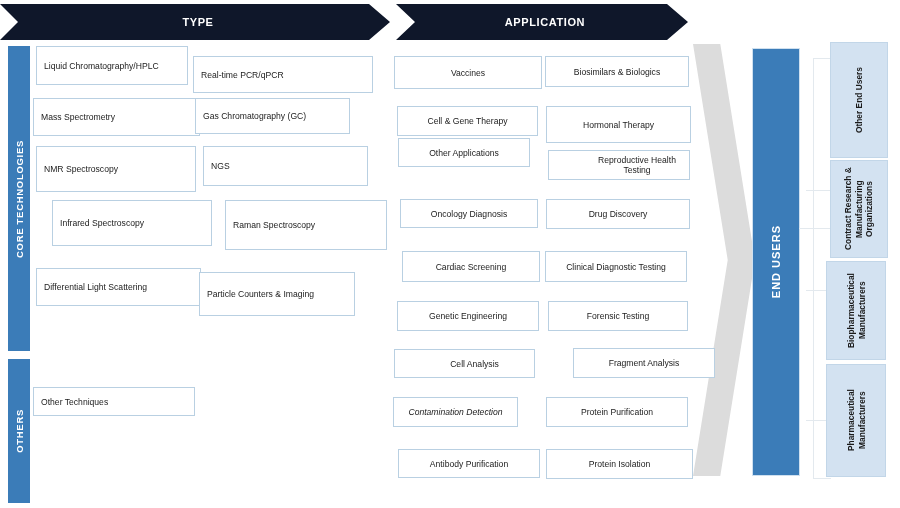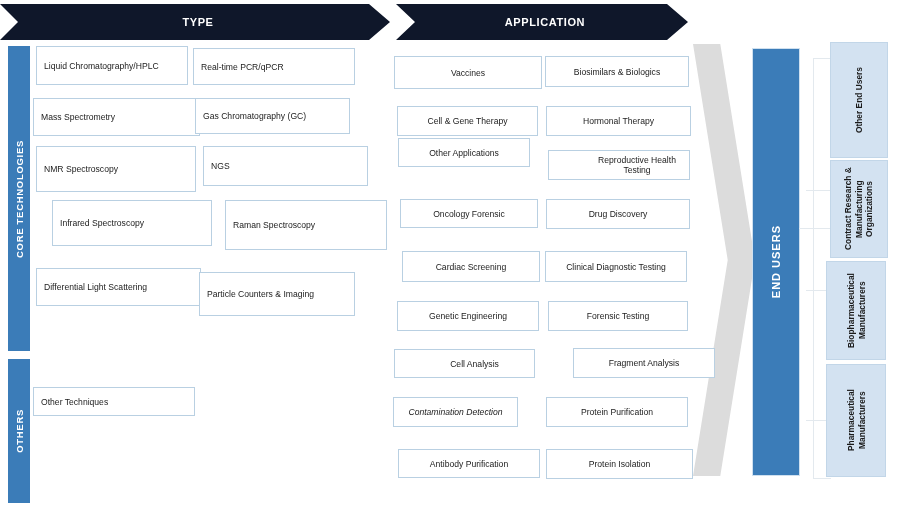--- a/index.html
+++ b/index.html
@@ -161,21 +161,21 @@
   <div class="brk brk-h" style="left:806px;top:190px;width:25px;"></div>
   <div class="brk brk-h" style="left:799px;top:228px;width:32px;"></div>
   <div class="brk brk-h" style="left:806px;top:290px;width:25px;"></div>
   <div class="brk brk-h" style="left:806px;top:420px;width:25px;"></div>
   <div class="brk brk-h" style="left:813px;top:478px;width:18px;"></div>
 
   <div id="mount">
       <div class="box left" style="left: 36px; top: 46px; width: 152px; height: 39px;">
         <span>Liquid Chromatography/HPLC</span>
       </div>
-      <div class="box left" style="left: 193px; top: 48px; width: 162px; height: 37px;">
+      <div class="box left" style="left: 193px; top: 56px; width: 180px; height: 37px;">
         <span>Real-time PCR/qPCR</span>
       </div>
       <div class="box left" style="left: 33px; top: 98px; width: 167px; height: 38px;">
         <span>Mass Spectrometry</span>
       </div>
       <div class="box left" style="left: 195px; top: 98px; width: 155px; height: 36px;">
         <span>Gas Chromatography (GC)</span>
       </div>
       <div class="box left" style="left: 36px; top: 146px; width: 160px; height: 46px;">
         <span>NMR Spectroscopy</span>
@@ -200,31 +200,31 @@
       </div>
       <div class="box ctr" style="left: 394px; top: 56px; width: 148px; height: 33px;">
         <span>Vaccines</span>
       </div>
       <div class="box ctr" style="left: 545px; top: 56px; width: 144px; height: 31px;">
         <span>Biosimilars &amp; Biologics</span>
       </div>
       <div class="box ctr" style="left: 397px; top: 106px; width: 141px; height: 30px;">
         <span>Cell &amp; Gene Therapy</span>
       </div>
-      <div class="box ctr" style="left: 546px; top: 106px; width: 145px; height: 30px;">
+      <div class="box ctr" style="left: 546px; top: 106px; width: 145px; height: 37px;">
         <span>Hormonal Therapy</span>
       </div>
       <div class="box ctr" style="left: 398px; top: 138px; width: 132px; height: 29px;">
         <span>Other Applications</span>
       </div>
       <div class="box ctr" style="left: 548px; top: 150px; width: 142px; height: 30px; padding-left: 36px;">
         <span>Reproductive Health Testing</span>
       </div>
       <div class="box ctr" style="left: 400px; top: 199px; width: 138px; height: 29px;">
-        <span>Oncology Forensic</span>
+        <span>Oncology Diagnosis</span>
       </div>
       <div class="box ctr" style="left: 546px; top: 199px; width: 144px; height: 30px;">
         <span>Drug Discovery</span>
       </div>
       <div class="box ctr" style="left: 402px; top: 251px; width: 138px; height: 31px;">
         <span>Cardiac Screening</span>
       </div>
       <div class="box ctr" style="left: 545px; top: 251px; width: 142px; height: 31px;">
         <span>Clinical Diagnostic Testing</span>
       </div>

